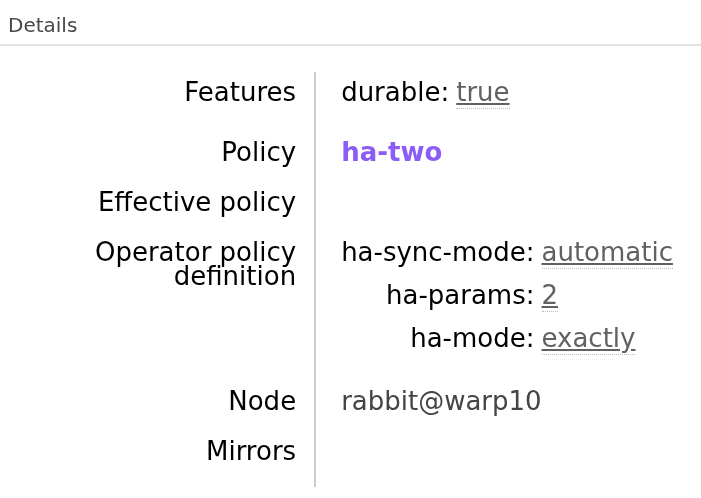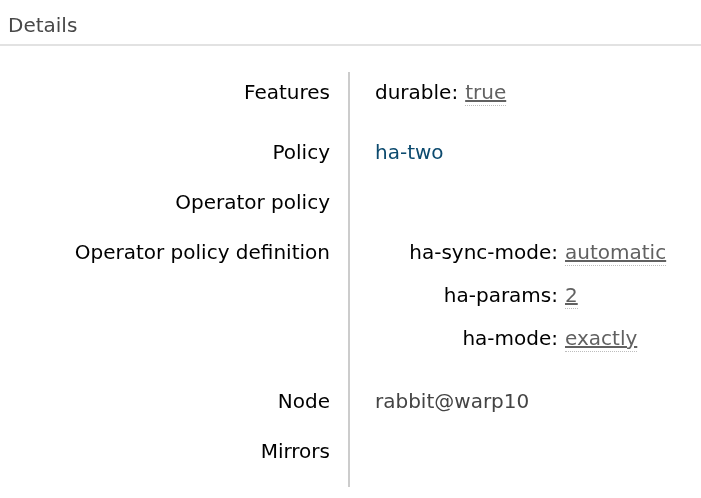--- a/index.html
+++ b/index.html
@@ -25,21 +25,21 @@
   .title-rule {
     border: none;
     border-top: 2px solid #e2e2e2;
     margin: 4px 0 0 0;
   }
   .details-table {
     display: table;
     width: 673px;
     margin-top: 26px;
     border-collapse: collapse;
-    font-size: 20px;
+    font-size: 26px;
     line-height: 24px;
   }
   .drow { display: table-row; }
   .cell {
     display: table-cell;
     vertical-align: top;
   }
   .label-cell {
     width: 330px;
     text-align: right;
@@ -79,22 +79,22 @@
     padding-bottom: 19px;
   }
   table.kv.spaced th { min-width: 183px; }
   .u {
     color: #616161;
     border-bottom: 1px dotted #bdbdbd;
     padding-bottom: 1px;
     text-decoration: underline;
   }
   .policy-val {
-    font-weight: normal;
-    color: #0c4a6e;
+    font-weight: bold;
+    color: #8b5cf6;
   }
   .plain-val {
     color: #444444;
   }
 </style>
 </head>
 <body>
 
 <div>
   <h2 class="section-title">Details</h2>
@@ -117,21 +117,21 @@
     </div>
 
     <div class="drow row-policy">
       <div class="cell label-cell">Policy</div>
       <div class="cell value-cell">
         <span class="policy-val">ha-two</span>
       </div>
     </div>
 
     <div class="drow row-operator">
-      <div class="cell label-cell">Operator policy</div>
+      <div class="cell label-cell">Effective policy</div>
       <div class="cell value-cell"></div>
     </div>
 
     <div class="drow row-effective">
       <div class="cell label-cell">Operator policy definition</div>
       <div class="cell value-cell">
         <table class="kv spaced">
           <tbody>
               <tr>
             <th>ha-sync-mode:</th>

